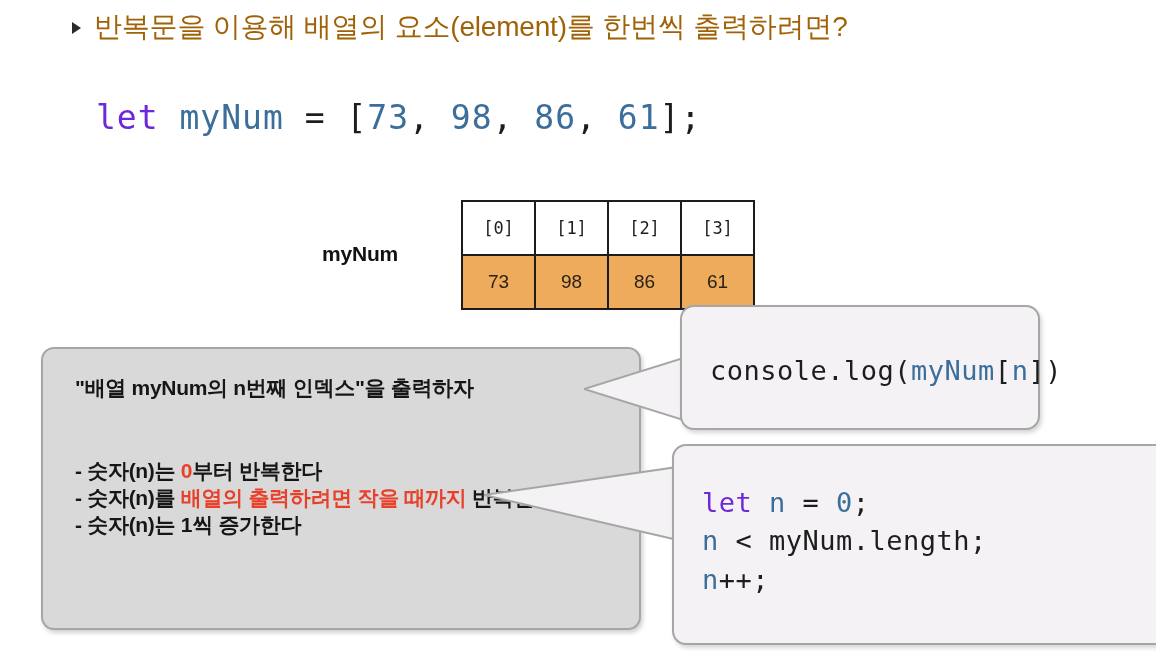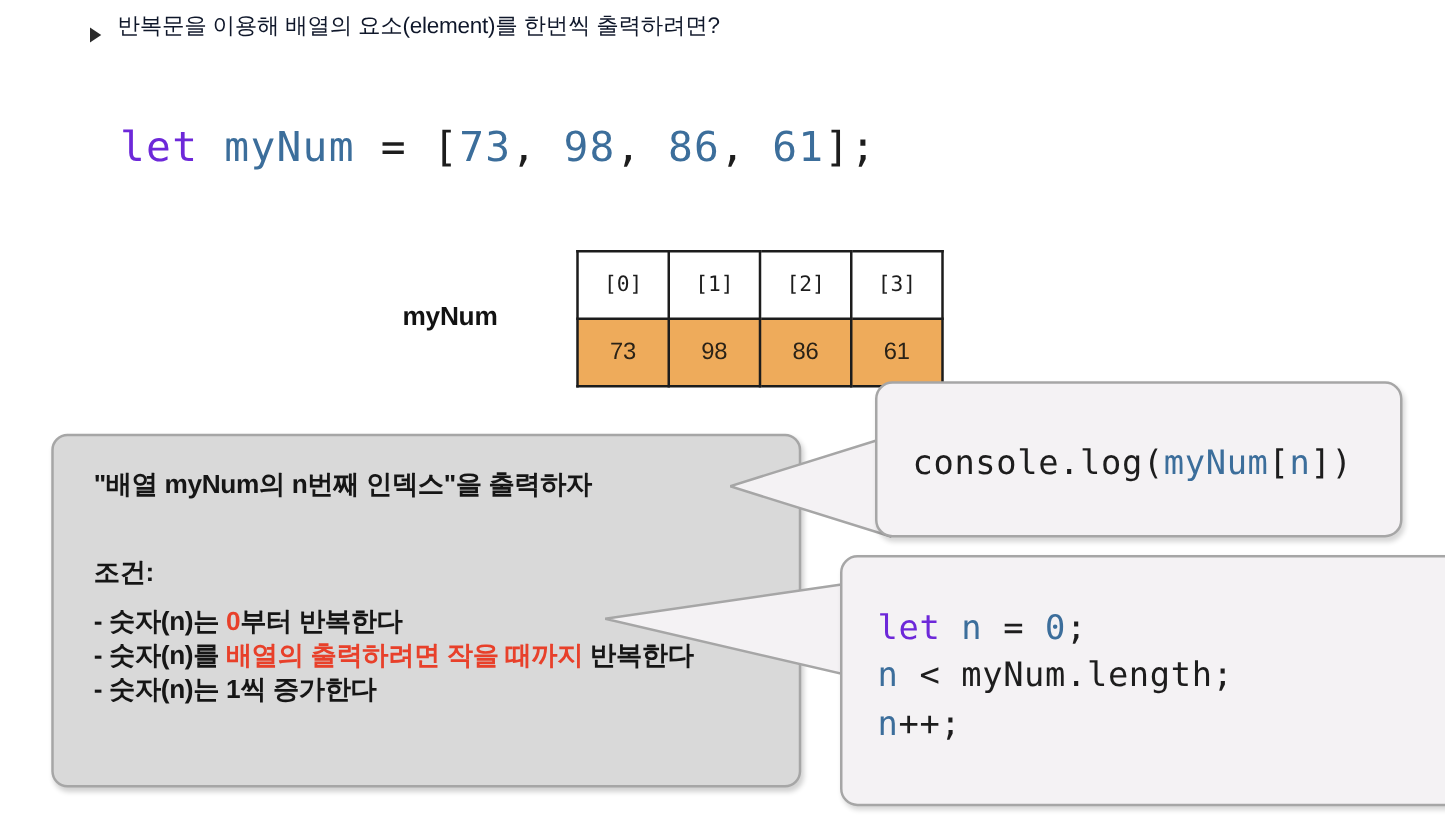--- a/index.html
+++ b/index.html
@@ -33,23 +33,23 @@
   .bullet-tri {
     width: 0;
     height: 0;
     border-left: 9px solid #2b2b2b;
     border-top: 6px solid transparent;
     border-bottom: 6px solid transparent;
     margin-top: 14px;
     flex: none;
   }
   .heading-text {
-    font-size: 18px;
+    font-size: 28px;
     line-height: 1.35;
-    color: #0f172a;
+    color: #a16207;
     white-space: nowrap;
     letter-spacing: -0.2px;
   }
 
   
   .code-line {
     position: absolute;
     left: 96px;
     top: 98px;
     font-family: "DejaVu Sans Mono", "Liberation Mono", monospace;
@@ -132,23 +132,23 @@
   
   .callout {
     position: absolute;
     background: #f4f2f4;
     border: 2px solid #a6a6a6;
     border-radius: 14px;
     box-shadow: 2px 3px 4px rgba(0,0,0,0.16);
     box-sizing: border-box;
   }
   #callout-log {
-    left: 700px;
+    left: 680px;
     top: 305px;
-    width: 422px;
+    width: 360px;
     height: 125px;
   }
   #callout-loop {
     left: 672px;
     top: 444px;
     width: 502px;
     height: 201px;
   }
   .callout-code {
     position: absolute;
@@ -196,21 +196,20 @@
       <td class="val">98</td>
       <td class="val">86</td>
       <td class="val">61</td>
     </tr>
   </tbody>
     </table>
 
   <div class="grey-box">
     <div class="grey-line">"배열 myNum의 n번째 인덱스"을 출력하자</div>
     <div class="gap-lg"></div>
-    <div class="grey-line">조건:</div>
     <div class="gap-sm"></div>
     <div class="grey-line"><span>- 숫자(n)는 </span><span class="red">0</span><span>부터 반복한다</span></div>
     <div class="grey-line"><span>- 숫자(n)를 </span><span class="red">배열의 출력하려면 작을 때까지</span><span> 반복한다</span></div>
     <div class="grey-line"><span>- 숫자(n)는 1씩 증가한다</span><span class="red"></span><span></span></div>
   </div>
 
   <svg class="tail" id="tail-log" viewBox="0 0 130 86">
     <polygon points="0,43 128,3 128,83" fill="#f4f2f4" stroke="#a6a6a6" stroke-width="2"></polygon>
   </svg>
   <svg class="tail" id="tail-loop" viewBox="0 0 230 90">

